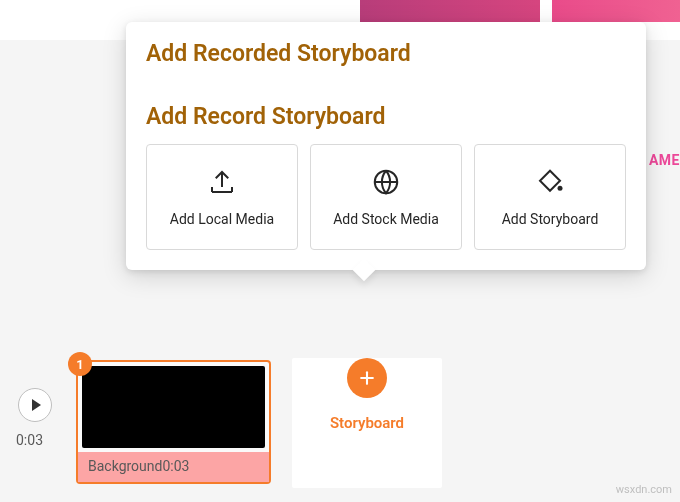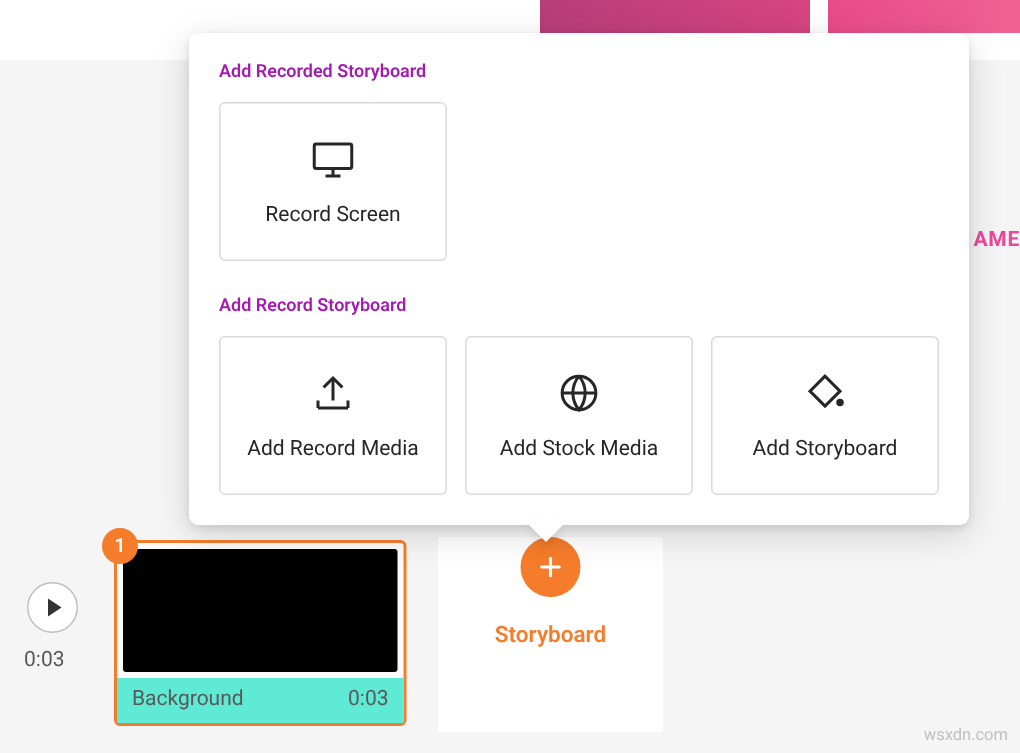--- a/index.html
+++ b/index.html
@@ -53,23 +53,23 @@
     content: "";
     position: absolute;
     bottom: -8px;
     left: 230px;
     width: 16px; height: 16px;
     background: #fff;
     transform: rotate(45deg);
     box-shadow: 3px 3px 6px rgba(0,0,0,0.08);
   }
   .section-title {
-    font-size: 12px;
+    font-size: 23px;
     font-weight: 600;
-    color: #a21caf;
+    color: #a16207;
     margin-bottom: 14px;
   }
   .section-title.second { margin-top: 22px; }
   .card-row {
     display: flex;
     gap: 12px;
   }
   .card {
     width: 152px;
     height: 106px;
@@ -147,25 +147,24 @@
     z-index: 2;
   }
   .clip-thumb {
     height: 82px;
     background: #000;
     margin: 4px;
     border-radius: 2px;
   }
   .clip-footer {
     display: flex;
-    justify-content: space-between;
     padding: 6px 10px 8px 10px;
     font-size: 14px;
     color: #595959;
-    background: #5eead4;
+    background: #fca5a5;
   }
   .storyboard-add {
     position: absolute;
     left: 292px;
     top: 358px;
     width: 150px;
     height: 130px;
     background: #fff;
     display: flex;
     flex-direction: column;
@@ -200,45 +199,35 @@
 <body>
 
 <div class="bg-strip"></div>
 <div class="bg-thumb1"></div>
 <div class="bg-thumb2"></div>
 <div class="bg-pink-text">AME</div>
 
 <div class="popup">
   <div class="section-title">Add Recorded Storyboard</div>
   <div class="card-row">
-    <div class="card">
-      <div class="card-icon">
-        <svg viewBox="0 0 24 24" fill="none" stroke="currentColor" stroke-width="1.6">
-          <rect x="2" y="4" width="20" height="13" rx="1"></rect>
-          <line x1="8" y1="21" x2="16" y2="21"></line>
-          <line x1="12" y1="17" x2="12" y2="21"></line>
-        </svg>
-      </div>
-      <div class="card-label">Record Screen</div>
-    </div>
   </div>
 
   <div class="section-title second">Add Record Storyboard</div>
   <div class="card-row">
     <div class="card">
       <div class="card-icon">
         <svg viewBox="0 0 24 24" fill="none" stroke="currentColor" stroke-width="1.6">
           <line x1="12" y1="4" x2="12" y2="16"></line>
           <polyline points="7,9 12,4 17,9"></polyline>
           <line x1="4" y1="20" x2="20" y2="20"></line>
           <line x1="4" y1="20" x2="4" y2="16"></line>
           <line x1="20" y1="20" x2="20" y2="16"></line>
         </svg>
       </div>
-      <div class="card-label">Add Record Media</div>
+      <div class="card-label">Add Local Media</div>
     </div>
     <div class="card">
       <div class="card-icon">
         <svg viewBox="0 0 24 24" fill="none" stroke="currentColor" stroke-width="1.6">
           <circle cx="12" cy="12" r="9"></circle>
           <line x1="3" y1="12" x2="21" y2="12"></line>
           <path d="M12 3 a14 14 0 0 1 0 18 a14 14 0 0 1 0 -18"></path>
         </svg>
       </div>
       <div class="card-label">Add Stock Media</div>

